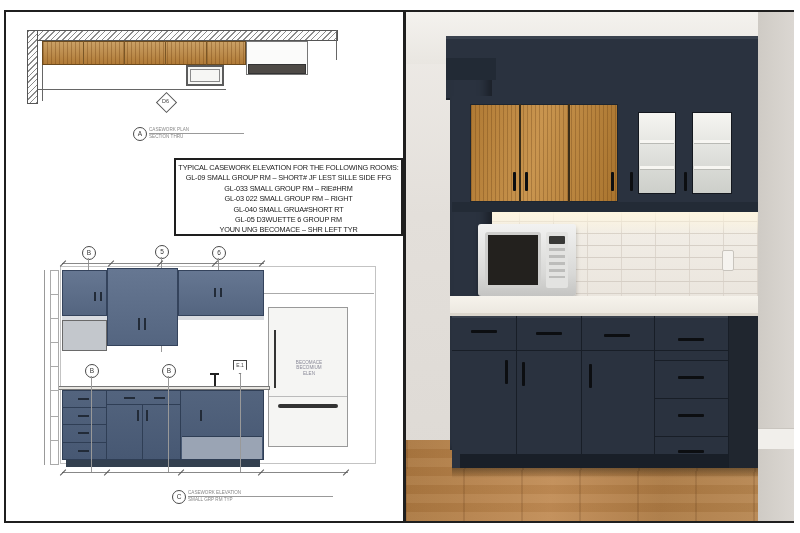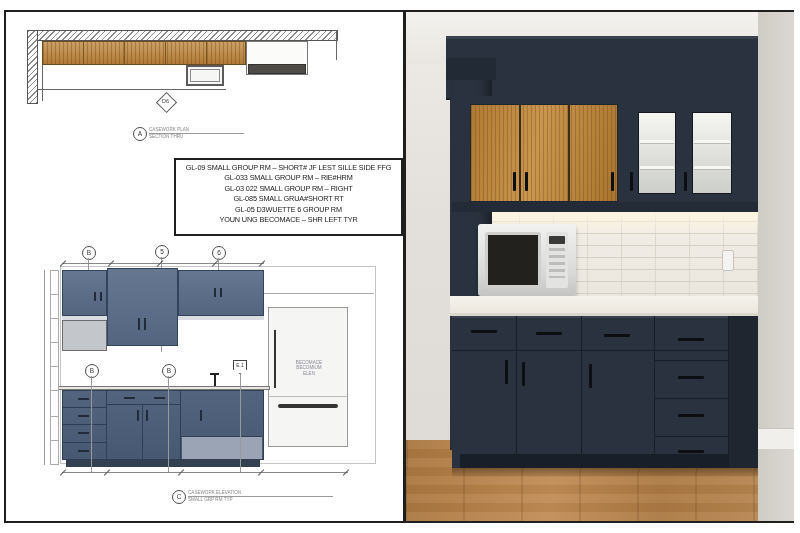--- a/index.html
+++ b/index.html
@@ -69,24 +69,25 @@
       <div class="abs" style="left:153px;top:83px;width:13px;height:13px;border:1px solid #555;transform:rotate(45deg);background:#fff;"></div>
       <div class="abs" style="left:153px;top:86px;width:13px;text-align:center;font-size:5.5px;color:#444;">D6</div>
       <div class="bubble" style="left:127px;top:115px;">A</div>
       <div class="cap" style="left:143px;top:115px;"></div>
       <div class="cap" style="left:143px;top:115px;">CASEWORK PLAN</div>
       <div class="capline" style="left:143px;top:121px;width:95px;"></div>
       <div class="cap" style="left:143px;top:122px;">SECTION THRU</div>
     </div>
 
     <div class="notebox">
+      <div>TYPICAL CASEWORK ELEVATION FOR THE FOLLOWING ROOMS:</div>
       <div>GL-09 SMALL GROUP RM – SHORT# JF LEST SILLE SIDE FFG</div>
       <div>GL-033 SMALL GROUP RM – RIE#HRM</div>
       <div>GL-03 022 SMALL GROUP RM – RIGHT</div>
-      <div>GL-085 SMALL GRUA#SHORT RT</div>
+      <div>GL-040 SMALL GRUA#SHORT RT</div>
       <div>GL-05 D3WUETTE 6 GROUP RM</div>
       <div>YOUN UNG BECOMACE – SHR LEFT TYR</div>
     </div>
 
     <div>
       <div class="abs lgray" style="left:54px;top:254px;width:314px;height:196px;"></div>
 
       <div class="bubble" style="left:76px;top:234px;">B</div>
       <div class="bubble" style="left:149px;top:233px;">5</div>
       <div class="bubble" style="left:206px;top:234px;">6</div>

